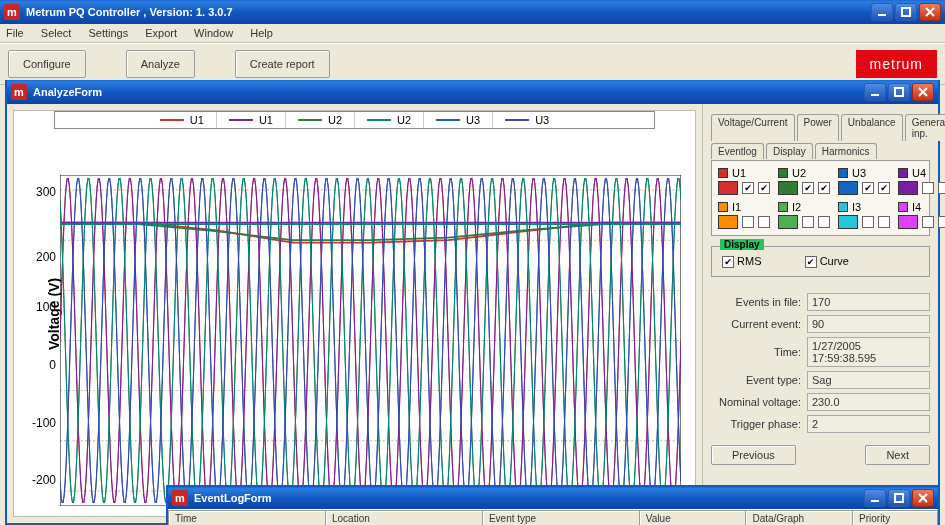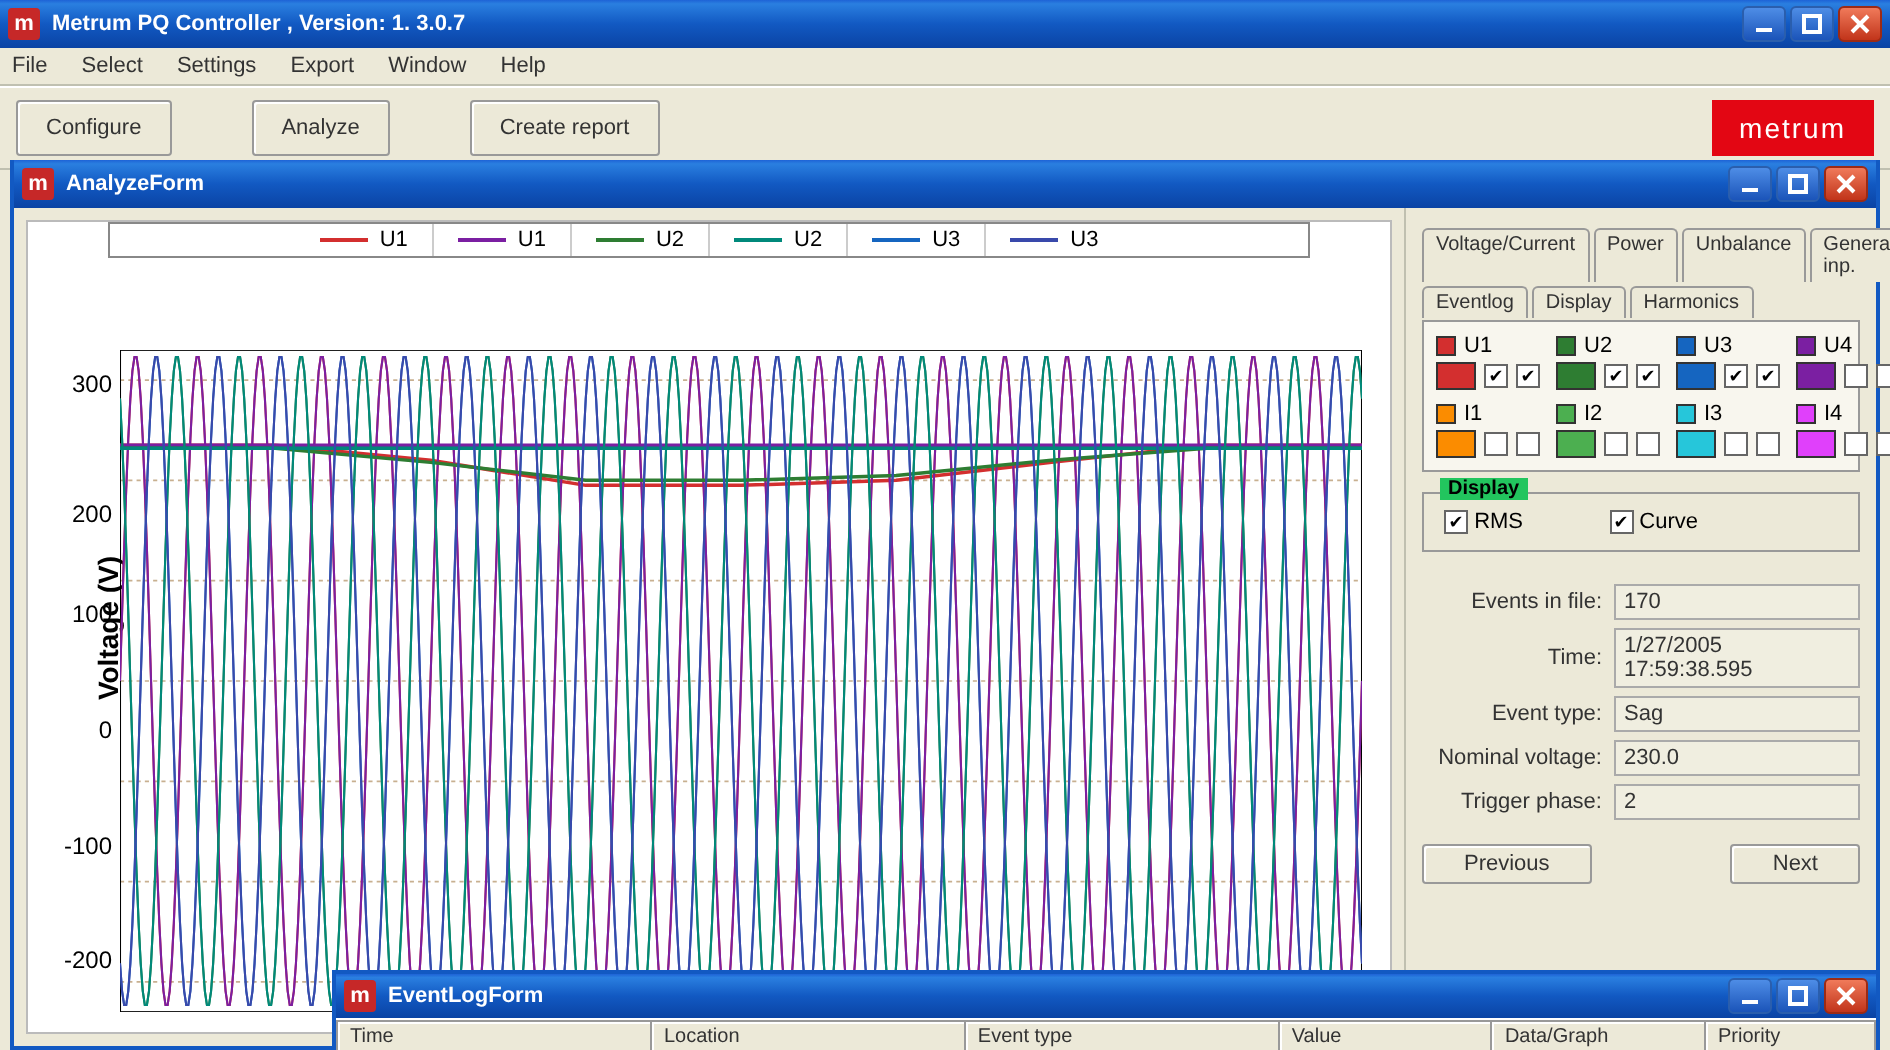--- a/index.html
+++ b/index.html
@@ -312,20 +312,24 @@
         <span class="chk on"></span>
         <span>Curve</span>
       </div>
 
       <div style="margin-top:16px">
         <div class="info-row">
             <label>Events in file:</label>
             <div class="val">170</div>
           </div>
         <div class="info-row">
+            <label>Current event:</label>
+            <div class="val">90</div>
+          </div>
+        <div class="info-row">
             <label>Time:</label>
             <div class="val">1/27/2005 17:59:38.595</div>
           </div>
         <div class="info-row">
             <label>Event type:</label>
             <div class="val">Sag</div>
           </div>
         <div class="info-row">
             <label>Nominal voltage:</label>
             <div class="val">230.0</div>

